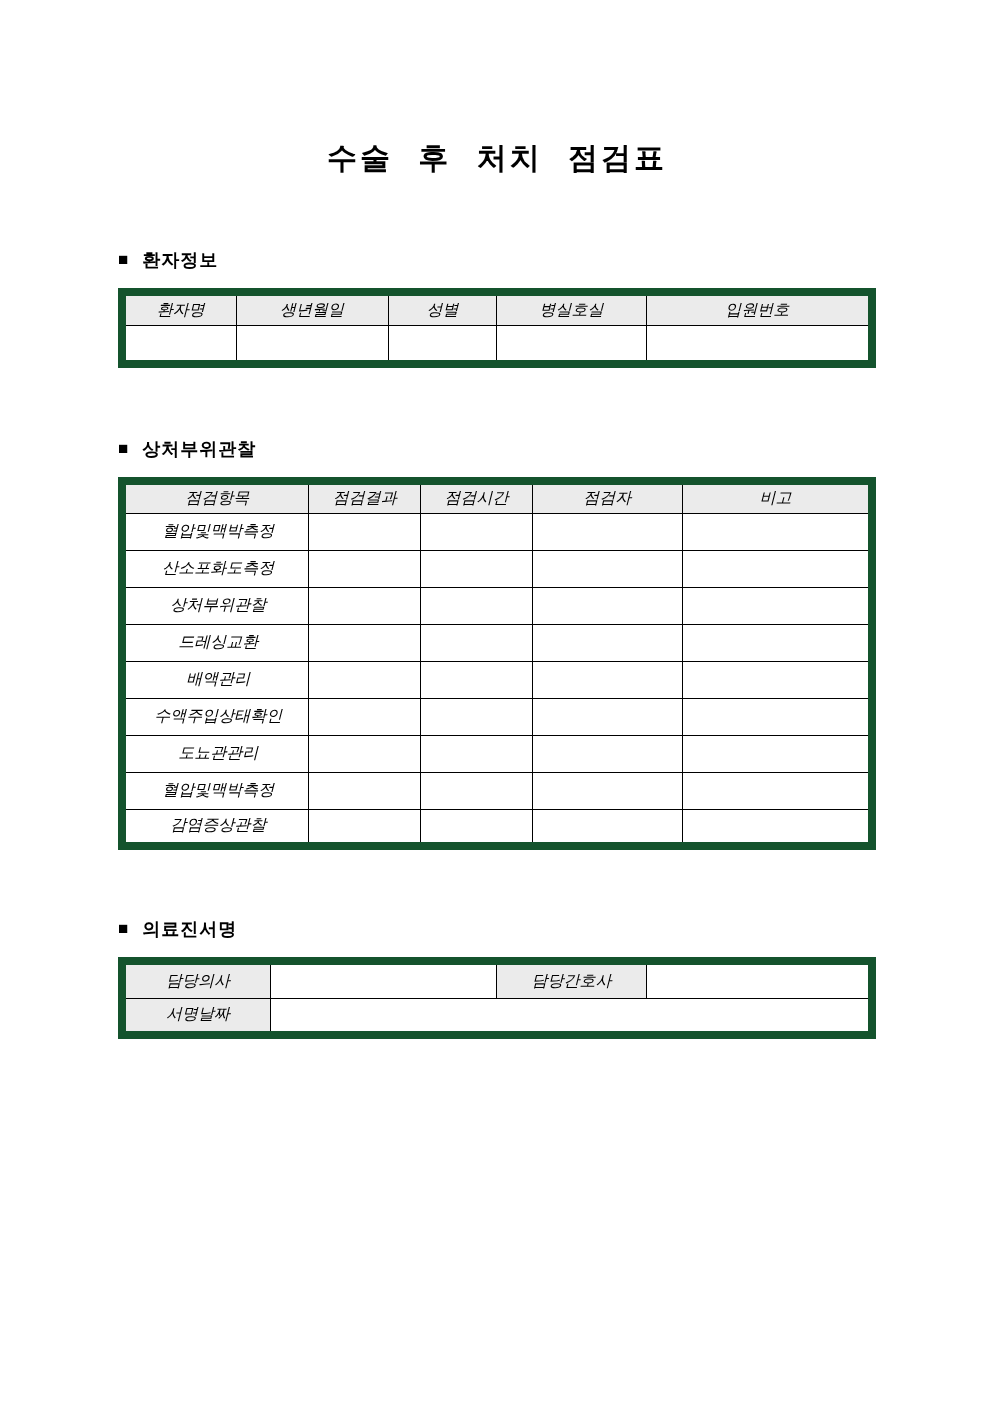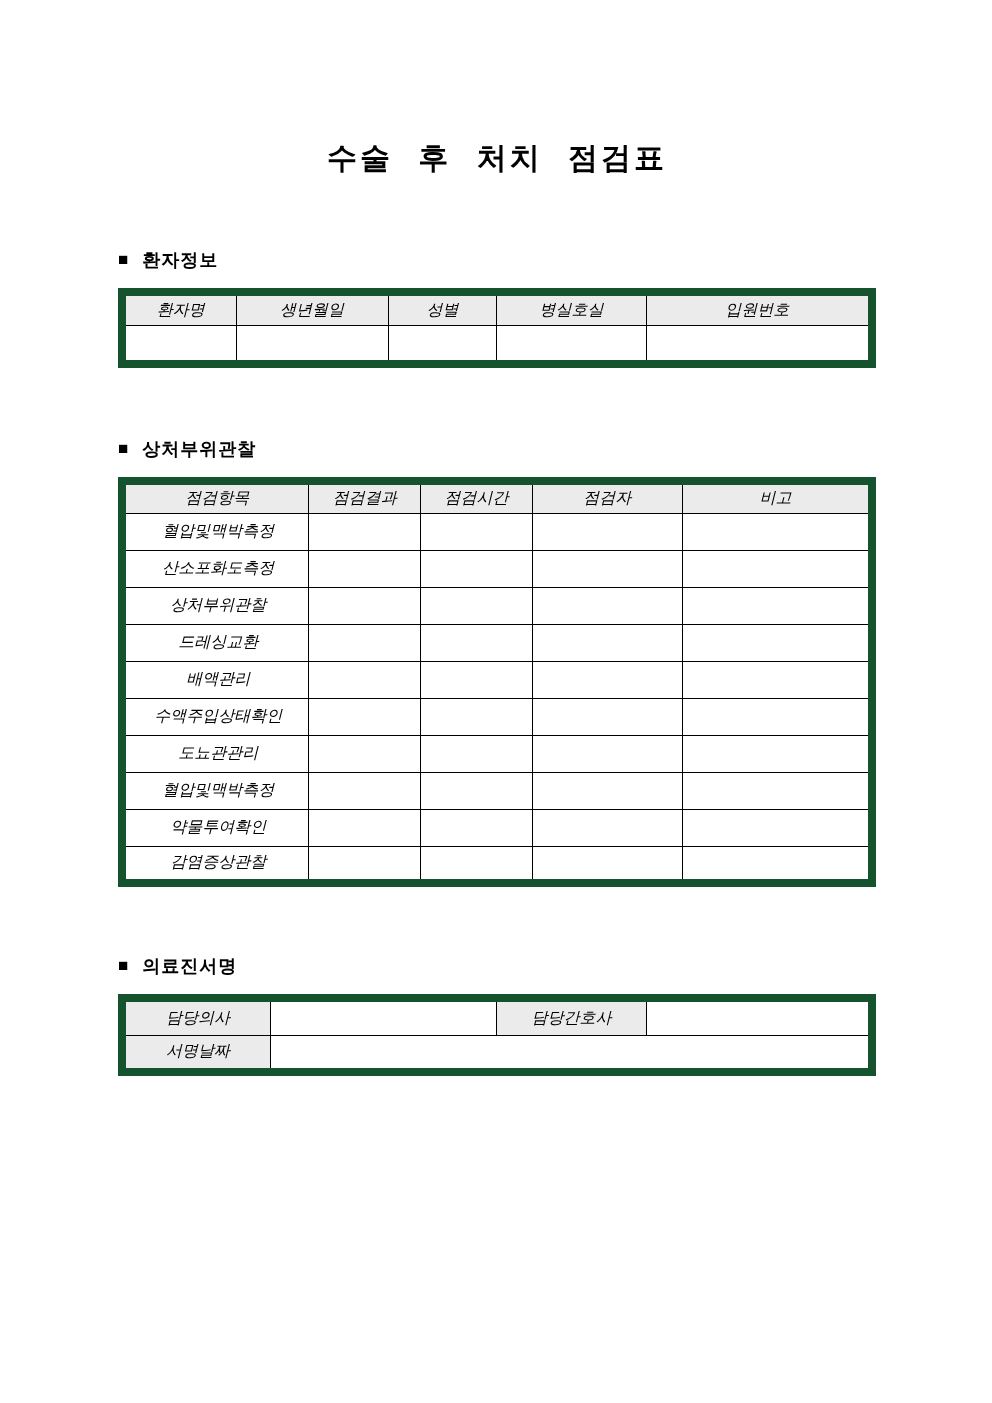--- a/index.html
+++ b/index.html
@@ -195,27 +195,20 @@
             <td></td>
           </tr>
           <tr>
             <td class="item-cell">혈압및맥박측정</td>
             <td></td>
             <td></td>
             <td></td>
             <td></td>
           </tr>
           <tr>
-            <td class="item-cell">약물투여확인</td>
-            <td></td>
-            <td></td>
-            <td></td>
-            <td></td>
-          </tr>
-          <tr>
             <td class="item-cell">감염증상관찰</td>
             <td></td>
             <td></td>
             <td></td>
             <td></td>
           </tr>
         </tbody>
       </table>
     </div>
 

